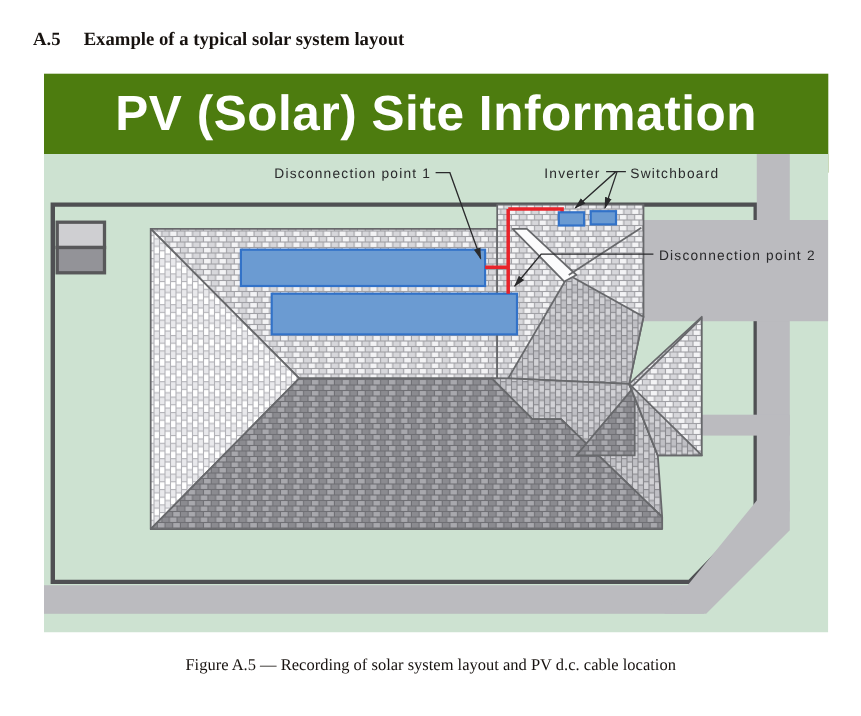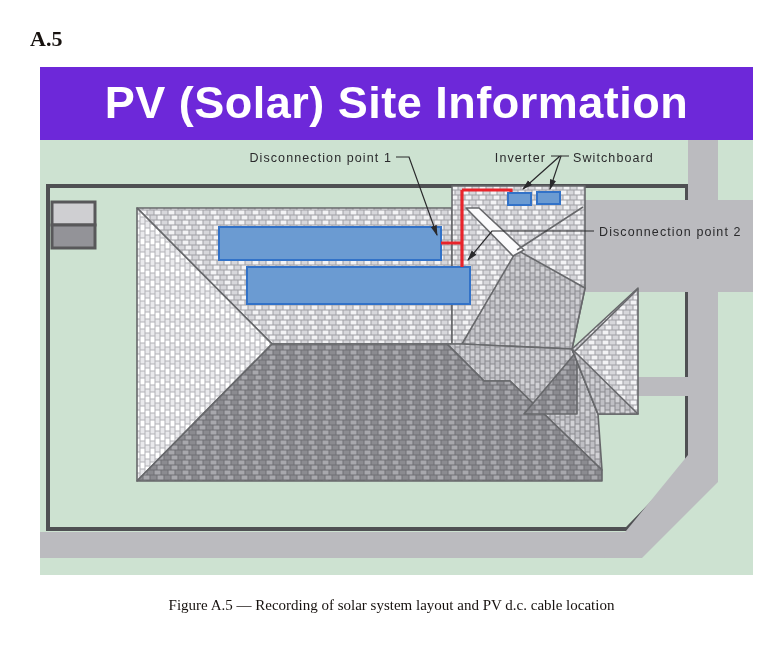--- a/index.html
+++ b/index.html
@@ -1,33 +1,34 @@
 <!DOCTYPE html>
 <html><head>
 <meta charset="utf-8">
 <style>
   html,body{margin:0;padding:0;}
   body{width:783px;height:651px;position:relative;background:#ffffff;overflow:hidden;
        font-family:"Liberation Sans",sans-serif;}
   .heading{position:absolute;left:30px;top:26px;display:flex;gap:21px;
-           font-family:"Liberation Serif",serif;font-weight:bold;font-size:22px;color:#17120f;text-align:center;}
-  .banner{position:absolute;left:40px;top:67px;width:713px;height:90px;background:#6d28d9;}
+           font-family:"Liberation Serif",serif;font-weight:bold;font-size:17px;color:#17120f;text-align:center;}
+  .banner{position:absolute;left:40px;top:67px;width:713px;height:90px;background:#4d7c0f;}
   .banner span{display:block;width:100%;text-align:center;line-height:71px;
                font-weight:bold;font-size:45px;color:#ffffff;letter-spacing:0.5px;
                font-family:"Liberation Sans",sans-serif;}
   svg.site{position:absolute;left:40px;top:140px;}
   .caption{position:absolute;left:0;top:597px;width:783px;text-align:center;
            font-family:"Liberation Serif",serif;font-weight:normal;font-size:15px;color:#17120f;}
   .lbl{font-family:"Liberation Sans",sans-serif;font-size:12.5px;letter-spacing:1.1px;fill:#2a2a2c;}
 </style>
 </head>
 <body>
 
 <div class="heading">
   <span>A.5</span>
+  <span>Example of a typical solar system layout</span>
 </div>
 
 <div class="banner">
   <span>PV (Solar) Site Information</span>
 </div>
 
 <svg class="site" width="713" height="435" viewBox="40 140 713 435">
   <defs>
 
     <pattern id="pLight" width="14" height="10" patternUnits="userSpaceOnUse">

